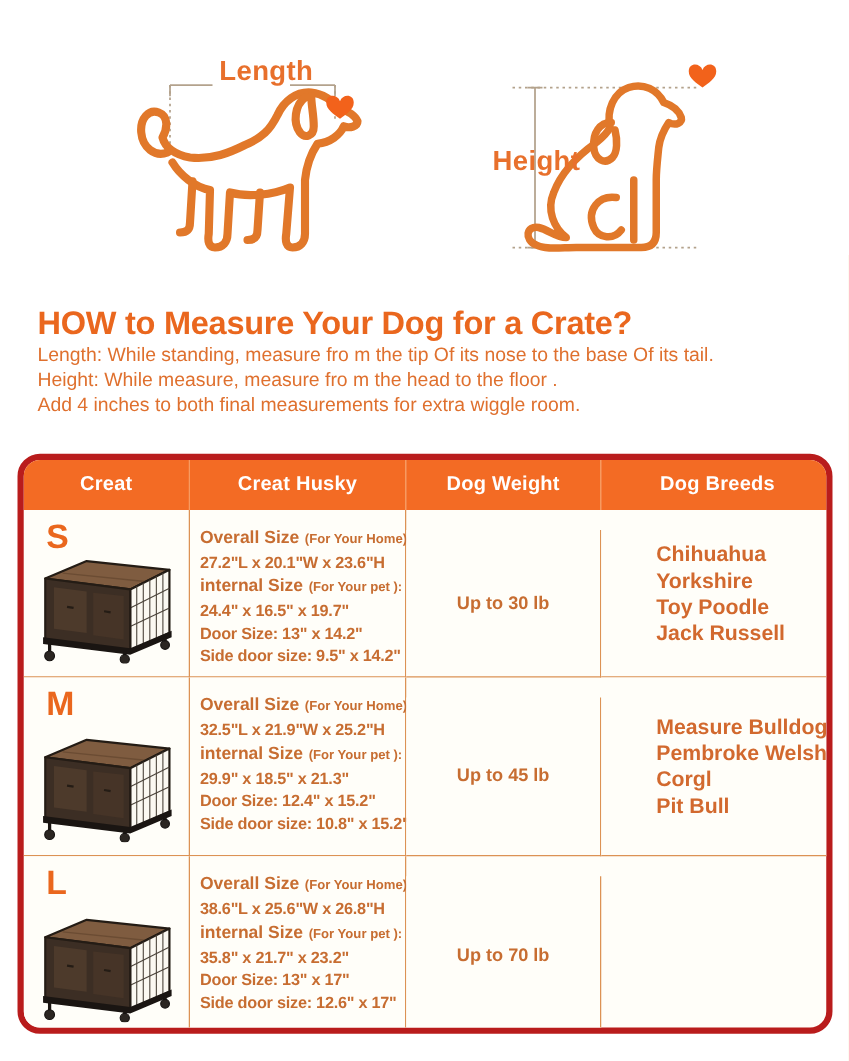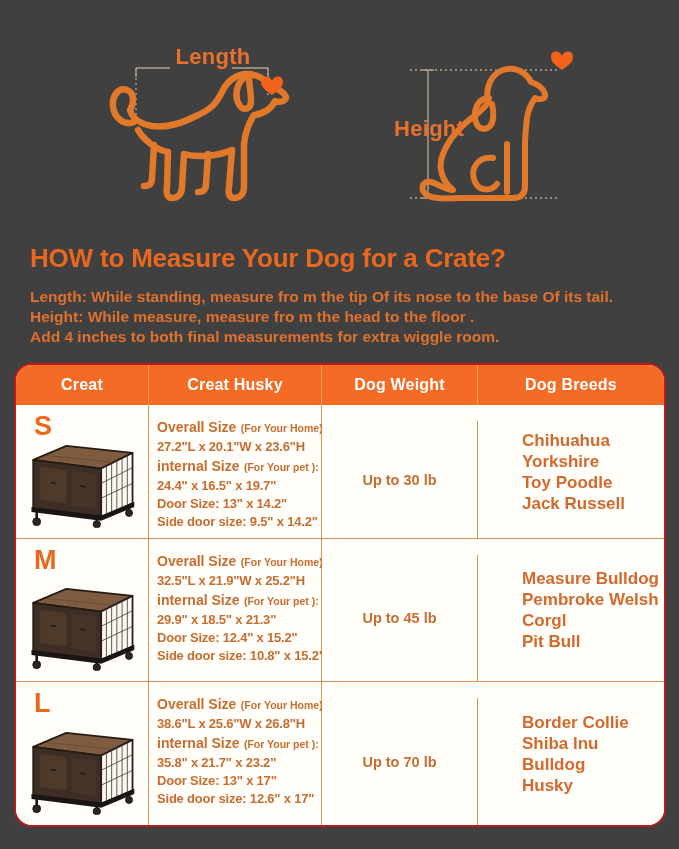--- a/index.html
+++ b/index.html
@@ -1,41 +1,41 @@
 <!DOCTYPE html>
 <html><head>
 <meta charset="utf-8">
 <style>
   * { margin:0; padding:0; box-sizing:border-box; }
   html,body { background:#fdf0dc; }
   .page {
     position:relative; width:679px; height:849px;
-    background:#404040; overflow:hidden;
+    background:#ffffff; overflow:hidden;
     font-family:"Liberation Sans", sans-serif;
   }
   
   .illus { position:absolute; }
   .illus-label {
     position:absolute; color:#e8702c; font-weight:700; font-size:22px;
     letter-spacing:0.3px;
   }
   #length-label { left:168px; top:44px; width:90px; text-align:center; }
   #height-label { left:394px; top:116px; width:70px; text-align:left; }
   
   .title {
     position:absolute; left:30px; top:243px;
     color:#ea671e; font-size:26px; font-weight:700; letter-spacing:-0.2px;
     white-space:nowrap;
   }
-  .desc { position:absolute; left:30px; top:287px; color:#df702e;
-    font-size:15.5px; font-weight:700; line-height:20px; }
+  .desc { position:absolute; left:30px; top:275px; color:#df702e;
+    font-size:15.5px; font-weight:400; line-height:20px; }
   
   .size-table {
     position:absolute; left:14px; top:363px; width:652px; height:464px;
-    border:2px solid #b91c1c; border-radius:18px; overflow:hidden;
+    border:5px solid #b91c1c; border-radius:18px; overflow:hidden;
     background:#fffef9;
     display:grid;
     grid-template-columns:133px 173px 156px 186px;
     grid-template-rows:40px 134px 143px 143px;
   }
   .th {
     background:#f36b24; color:#ffffff; font-weight:700; font-size:16px;
     display:flex; align-items:center; justify-content:center;
     letter-spacing:0.2px;
   }
@@ -215,21 +215,15 @@
     </div>
     <div class="td colline size-cell">
       <div class="ln"><span class="lbl">Overall Size</span> <span class="note">(For Your Home):</span></div>
       <div class="ln val">38.6"L x 25.6"W x 26.8"H</div>
       <div class="ln"><span class="lbl">internal Size</span> <span class="note">(For Your pet ):</span></div>
       <div class="ln val">35.8" x 21.7" x 23.2"</div>
       <div class="ln val">Door Size: 13" x 17"</div>
       <div class="ln val">Side door size: 12.6" x 17"</div>
     </div>
     <div class="td colline weight-cell">Up to 70 lb</div>
-    <div class="td breeds-cell">
-      <div>Border Collie</div>
-      <div>Shiba lnu</div>
-      <div>Bulldog</div>
-      <div>Husky</div>
-    </div>
   </div>
 
 </div>
 
 </body></html>

